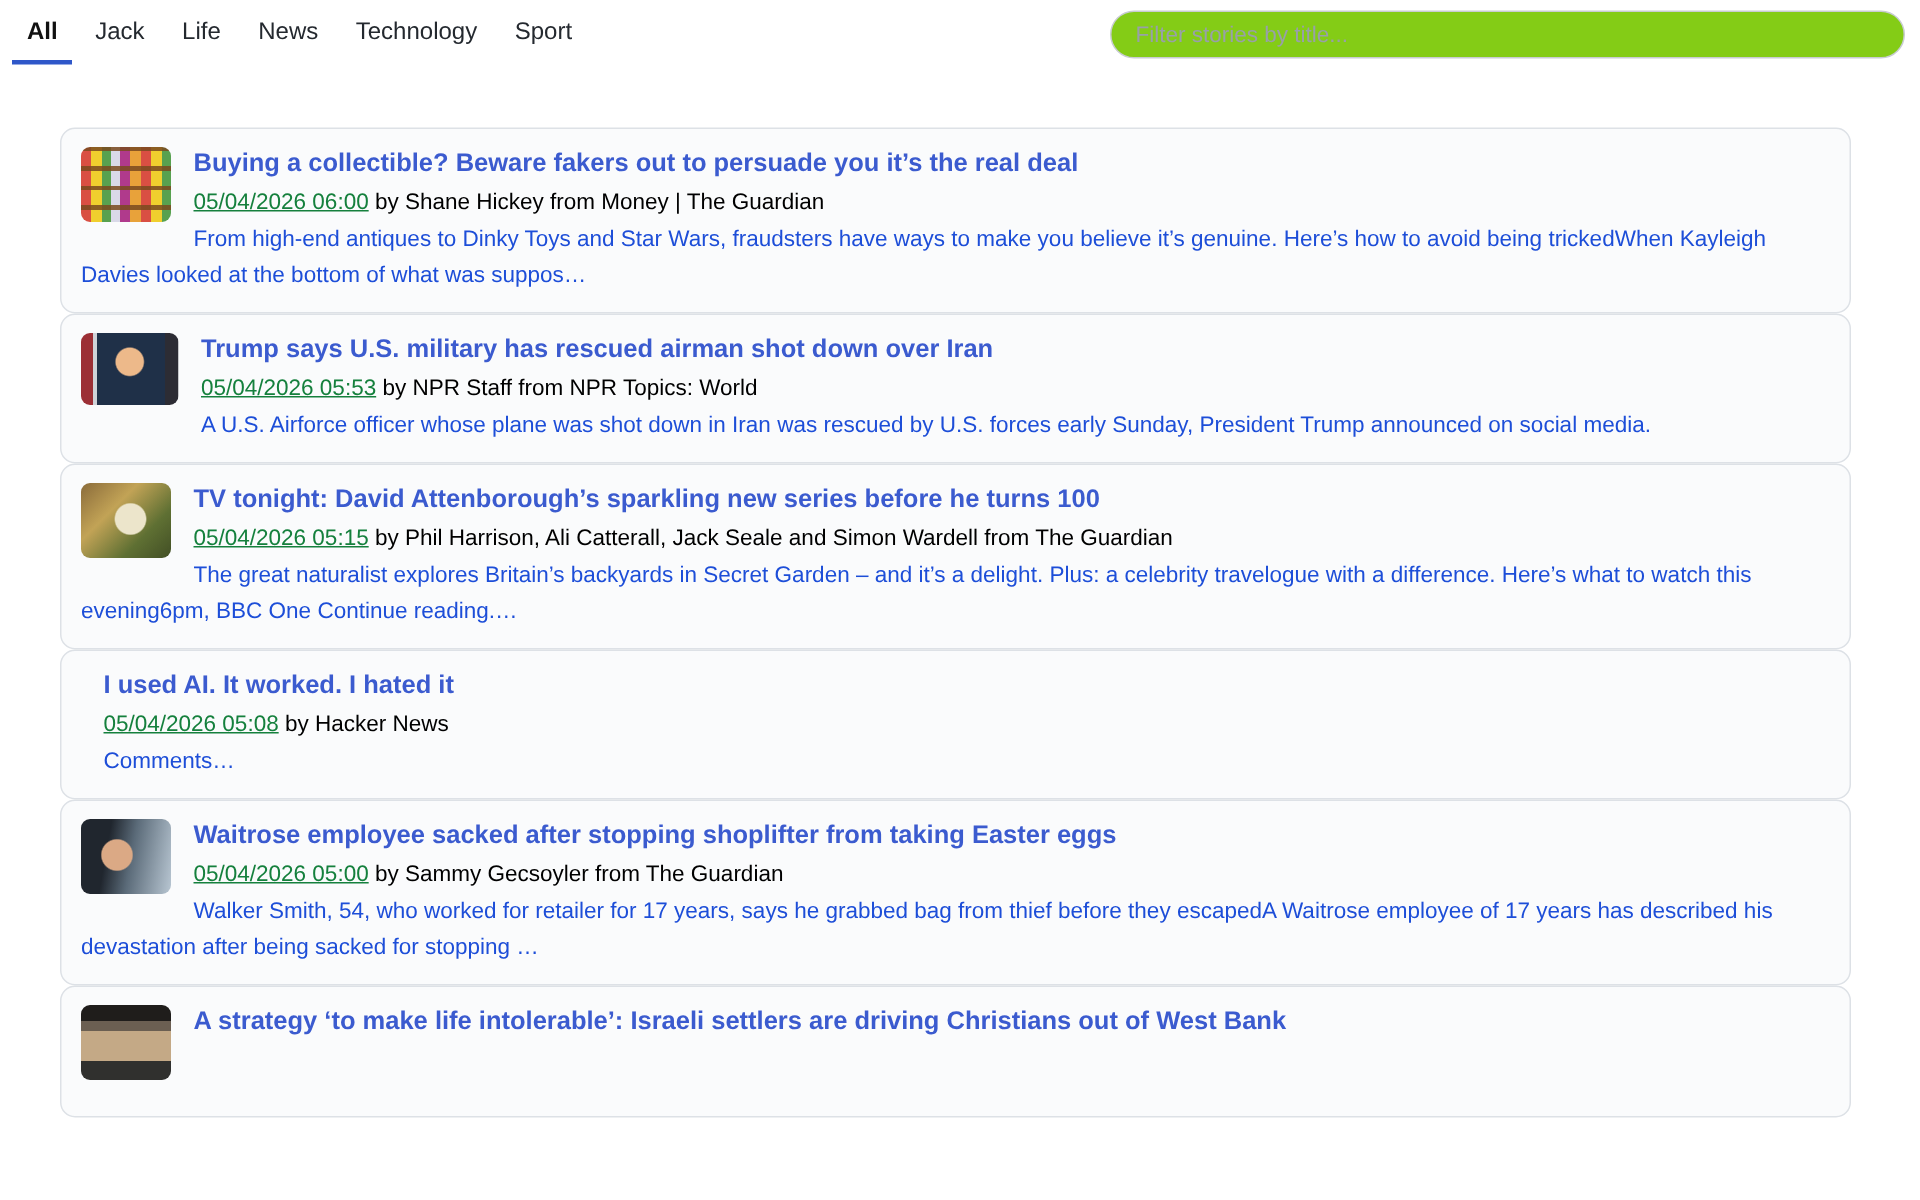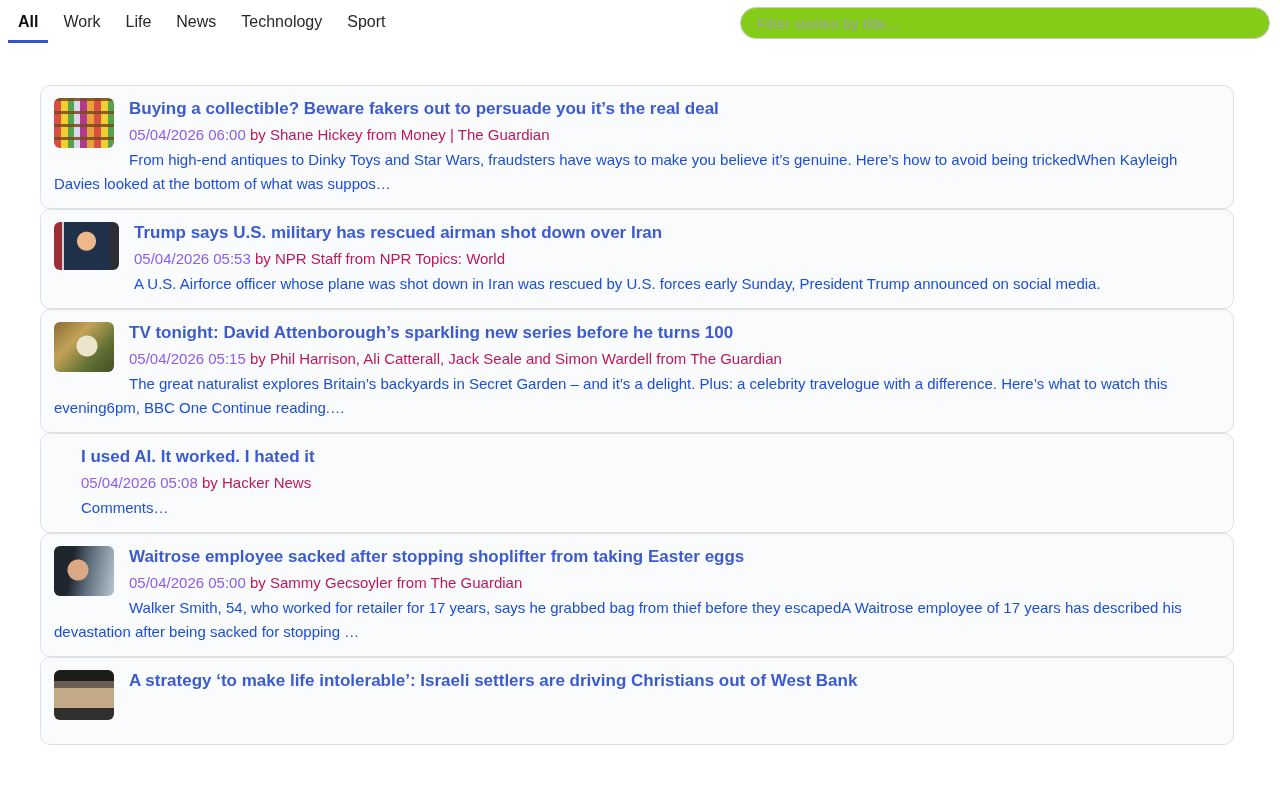--- a/index.html
+++ b/index.html
@@ -54,43 +54,43 @@
   }
   .card {
     border: 1px solid #dde1e6;
     border-radius: 10px;
     background: #fafbfc;
     padding: 10px 15px 12px 13px;
     font-size: 15px;
     color: #202124;
   }
   .card::after { content: ""; display: block; clear: both; }
-  .card.no-thumb { padding-left: 40px; }
+  .card.no-thumb { padding-left: 28px; }
   .thumb {
     float: left;
     width: 60px; height: 50px;
     border-radius: 6px;
     margin: 2px 15px 12px 0;
     background: #ccc;
   }
   .thumb.wide { width: 65px; height: 48px; }
   .title {
     margin: 0;
     font-size: 17px;
     line-height: 26px;
     font-weight: bold;
   }
   .title a {
     color: #3b5bcf;
     text-decoration: none;
     cursor: pointer;
   }
   .meta { line-height: 26px; font-size: 15px; }
-  .date { color: #8b5cf6; }
-  .byline { color: #be185d; }
+  .date { color: #15803d; text-decoration: underline; }
+  .byline { color: #000000; }
   .summary {
     margin: 0;
     line-height: 24px;
     color: #1d4ed8;
   }
 
   
   .thumb-1 {
     background:
       repeating-linear-gradient(180deg, rgba(122,74,31,.85) 0 3px, transparent 3px 13px),
@@ -115,21 +115,21 @@
     background:
       linear-gradient(180deg, #1f1d1b 0 22%, #6b5f52 22% 35%, #c4a986 35% 75%, #30302e 75%);
   }
 </style>
 </head>
 <body>
 
 <header class="topbar">
   <nav class="tabs">
     <div class="tab active">All</div>
-    <div class="tab">Work</div>
+    <div class="tab">Jack</div>
     <div class="tab">Life</div>
     <div class="tab">News</div>
     <div class="tab">Technology</div>
     <div class="tab">Sport</div>
   </nav>
   <div class="search-wrap">
     <input type="text" placeholder="Filter stories by title..." style="">
   </div>
 </header>
 

